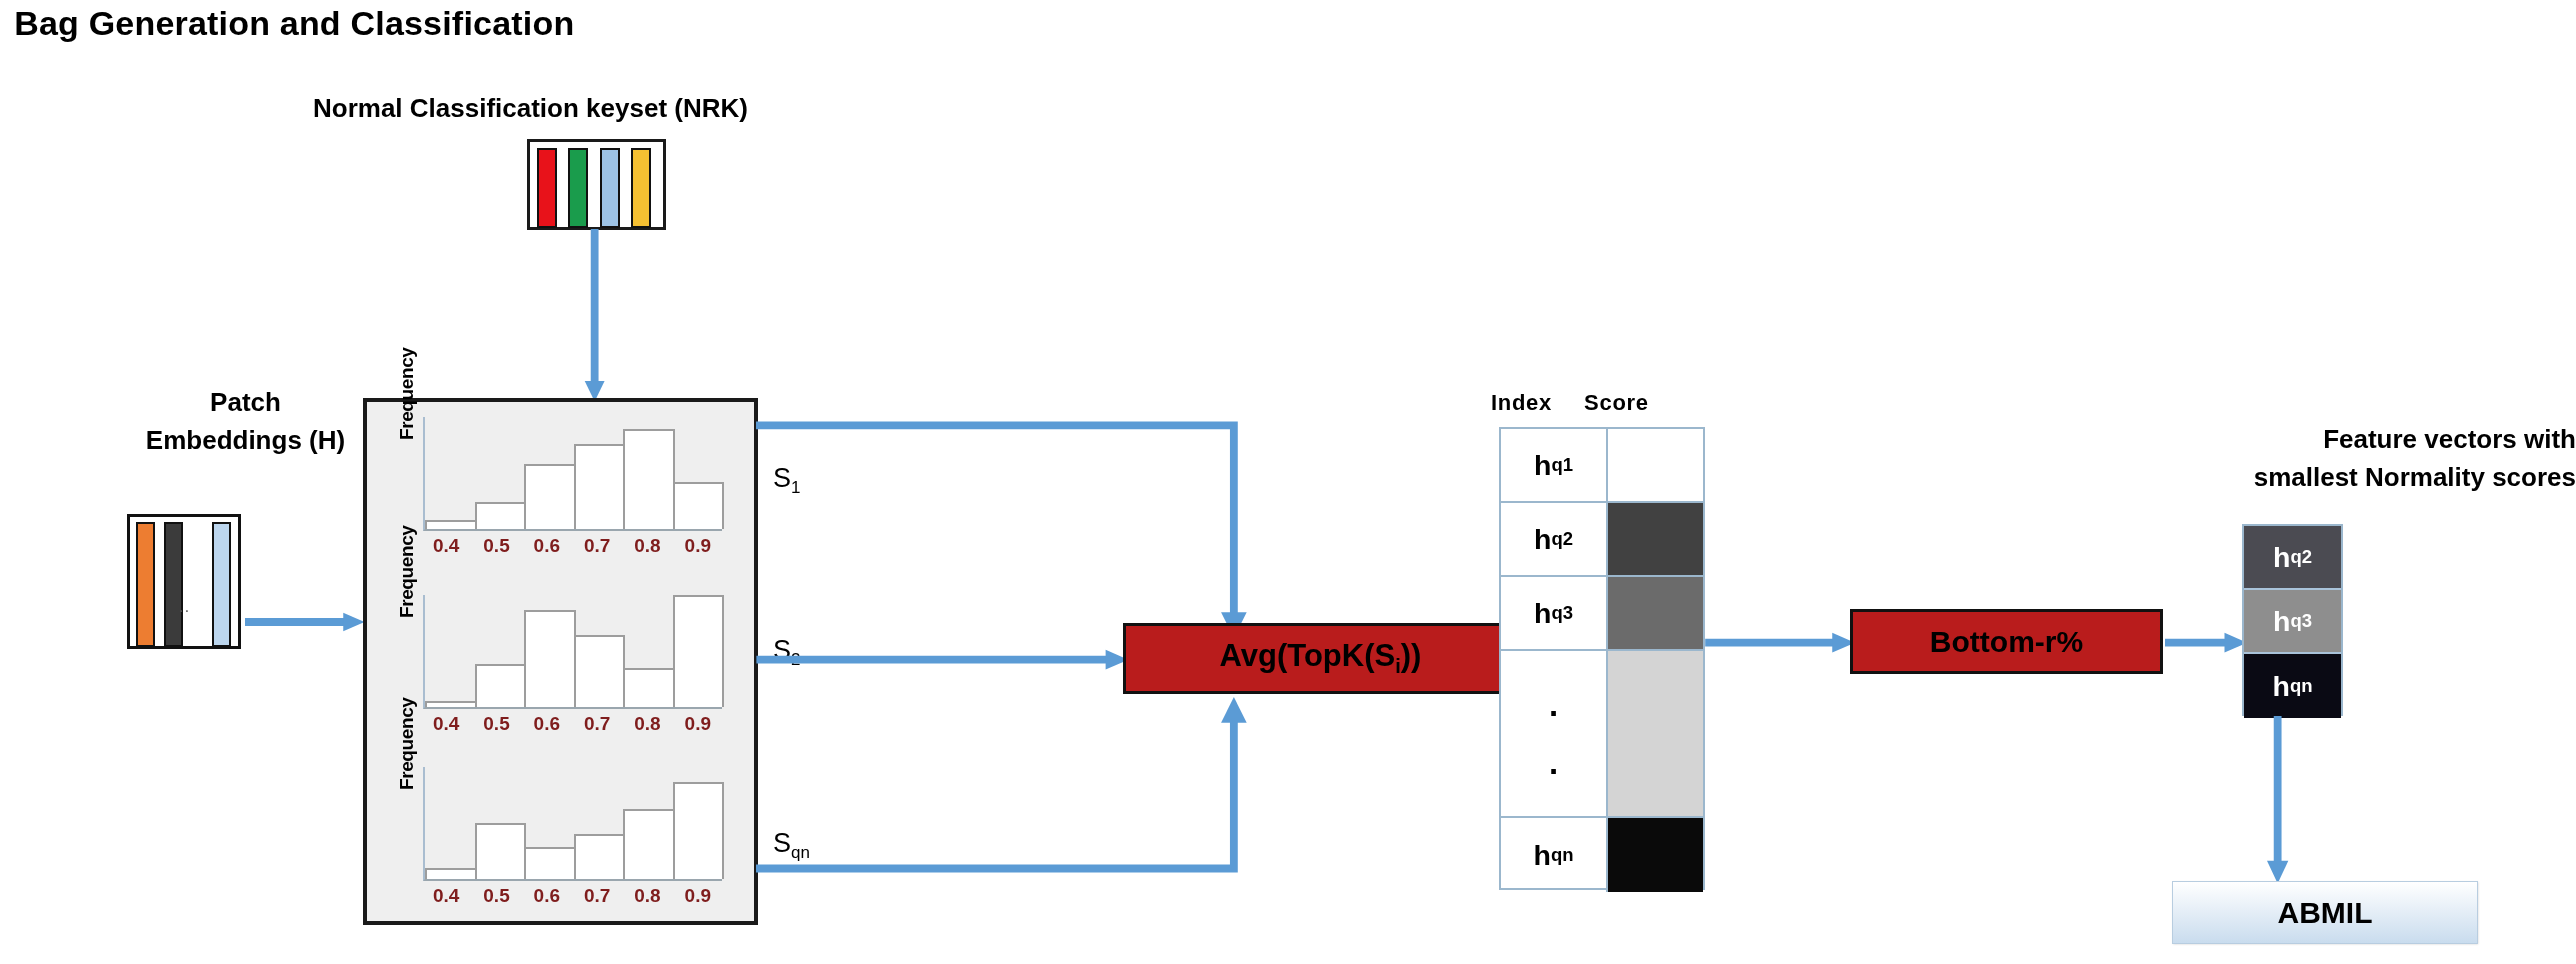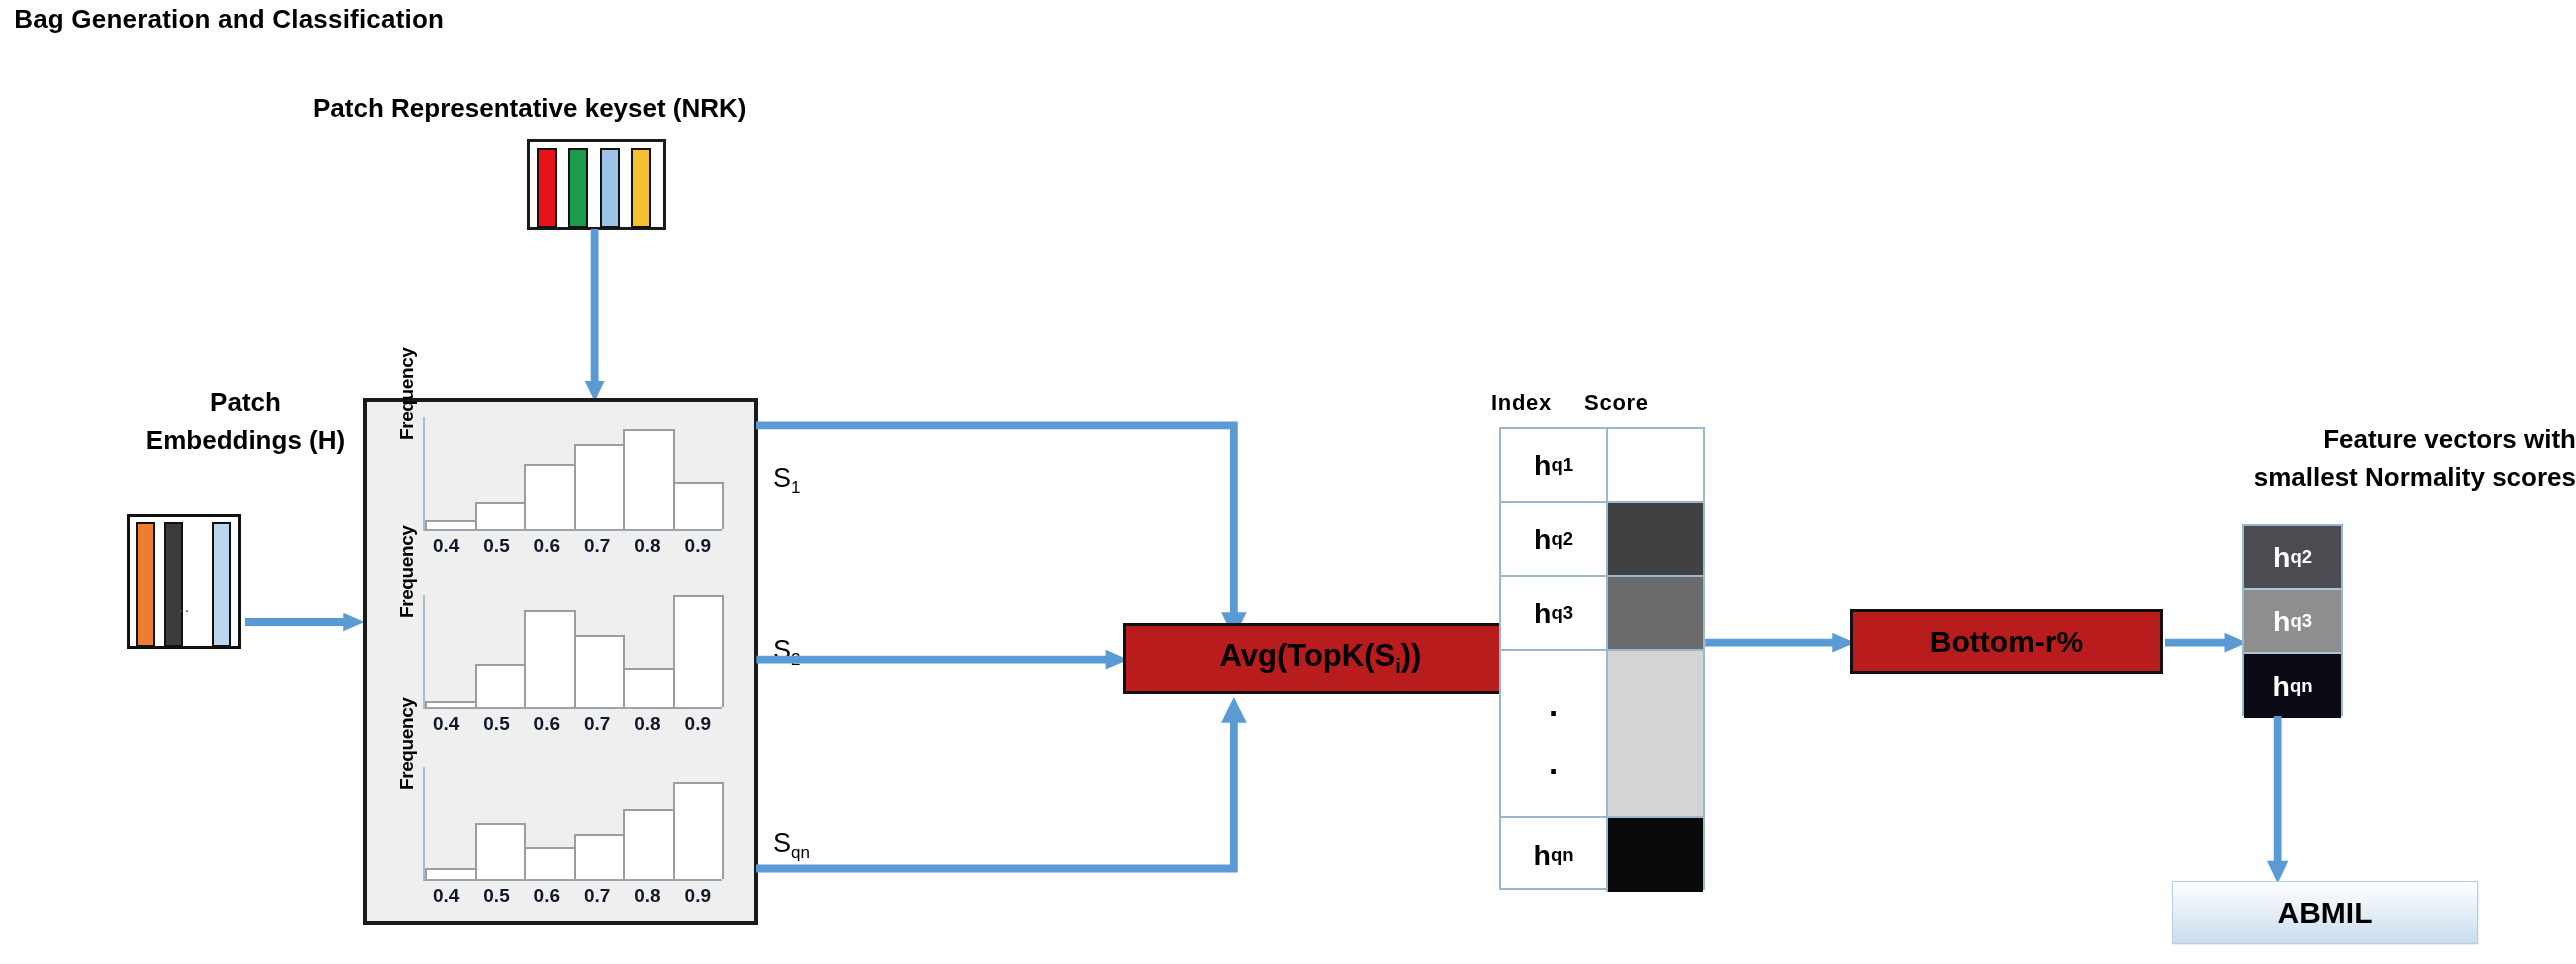--- a/index.html
+++ b/index.html
@@ -1,21 +1,21 @@
 <!DOCTYPE html>
 <html style="font-size:11.4px"><head>
 <meta charset="utf-8">
 <style>
   html,body{margin:0;padding:0;background:#ffffff;}
   body{width:2576px;height:965px;position:relative;overflow:hidden;
        font-family:"Liberation Sans",sans-serif;color:#000;}
   .abs{position:absolute;}
 
   
-  #page-title{left:14.2px;top:4.3px;font-size:26px;font-weight:bold;letter-spacing:0.2px;}
+  #page-title{left:14.2px;top:4.3px;font-size:34px;font-weight:bold;letter-spacing:0.2px;}
   #nrk-title{left:313px;top:93px;font-size:26px;font-weight:bold;}
   #patch-title{left:128px;top:384px;font-size:26px;font-weight:bold;text-align:center;
                width:235px;line-height:1.45;}
   #fv-title{left:2035px;top:421px;font-size:26px;font-weight:bold;text-align:right;
             width:541px;line-height:1.45;}
   #index-score-head{left:1491px;top:390px;font-size:22px;font-weight:bold;letter-spacing:0.7px;}
   #index-score-head span{display:inline-block;}
 
   
   #nrk-box{left:527px;top:139px;width:139px;height:91px;border:3.6px solid #1a1a1a;
@@ -36,21 +36,21 @@
   .hist{position:absolute;left:34px;width:342px;height:160px;}
   .ylab{position:absolute;left:-1.4px;top:28.5px;transform:rotate(-90deg);
         transform-origin:left top;font-size:19px;font-weight:bold;white-space:nowrap;
         letter-spacing:-0.4px;}
   .plot{position:absolute;left:26px;top:5.7px;width:299px;height:114px;
         display:flex;align-items:flex-end;border-left:2.8px solid #a9bdd0;
         border-bottom:2.8px solid #9aa6ae;box-sizing:border-box;}
   .bar{flex:1;background:#fff;border:2.1px solid #9d9d9d;box-sizing:border-box;
        border-bottom:none;margin-right:-2.1px;}
   .ticks{position:absolute;left:24px;top:124px;width:302px;display:flex;}
-  .ticks span{flex:1;text-align:center;font-size:19px;font-weight:600;color:#0f172a;}
+  .ticks span{flex:1;text-align:center;font-size:19px;font-weight:600;color:#7f1d1d;}
   .slabel{position:absolute;font-size:27px;}
   .slabel sub{font-size:17px;}
 
   
   .procbox{border:3.6px solid #111;background:#b91c1c;display:flex;align-items:center;
            justify-content:center;font-weight:bold;box-sizing:border-box;}
   #avg-box{left:1123px;top:623px;width:395px;height:71px;font-size:31px;}
   #avg-box sub{font-size:20px;}
   #bottom-box{left:1850px;top:609px;width:313px;height:65px;font-size:30px;text-align:center;}
 
@@ -82,21 +82,21 @@
          box-shadow:1.4px 1.4px 2.1px rgba(0,0,0,.18);}
 
   
   .arrow svg{display:block;overflow:visible;}
 </style>
 </head>
 <body>
 
 <div class="abs" id="page-title">Bag Generation and Classification</div>
 
-<div class="abs" id="nrk-title">Patch Representative keyset (NRK)</div>
+<div class="abs" id="nrk-title">Normal Classification keyset (NRK)</div>
 <div class="abs" id="nrk-box">
   <div class="nrk-strip" style="left: 7.1px; background: rgb(232, 18, 26);"></div>
   <div class="nrk-strip" style="left: 38px; background: rgb(26, 156, 76);"></div>
   <div class="nrk-strip" style="left: 70px; background: rgb(157, 195, 230);"></div>
   <div class="nrk-strip" style="left: 101px; background: rgb(245, 192, 50);"></div>
 </div>
 
 <div class="abs arrow" style="left:584px;top:229px;">
   <svg width="21.3" height="174" viewBox="0 0 30 245">
     <line x1="15" y1="0" x2="15" y2="218" stroke="#5b9bd5" stroke-width="11"></line>

